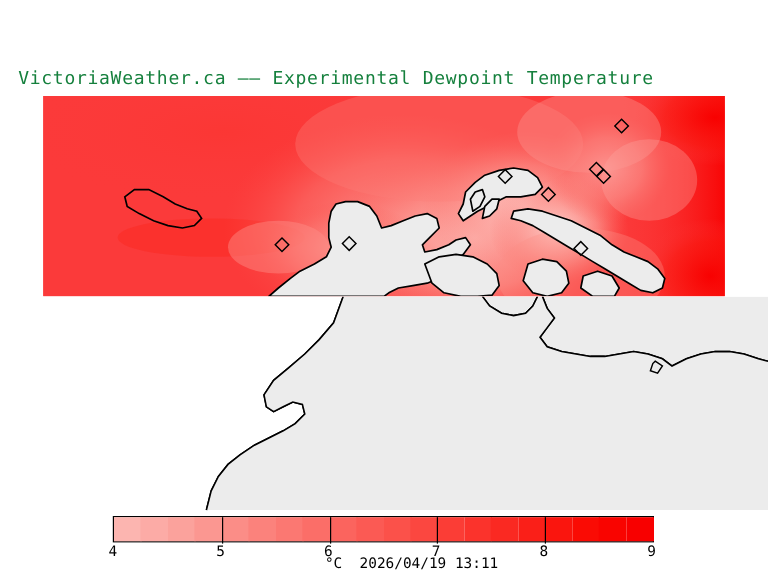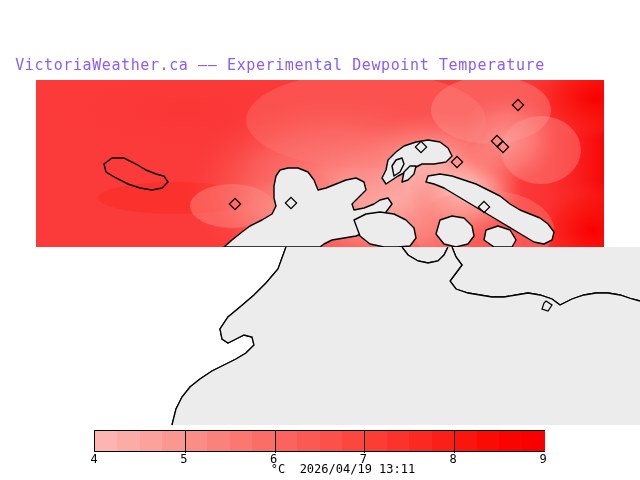--- a/index.html
+++ b/index.html
@@ -4,21 +4,21 @@
 <title>VictoriaWeather.ca Dewpoint Map</title>
 <style>
   html,body{margin:0;padding:0;background:#ffffff;}
   body{width:640px;height:480px;position:relative;overflow:hidden;
        font-family:"DejaVu Sans Mono","Liberation Mono",monospace;}
 
   
   #title{
     position:absolute;left:0;top:56px;width:560px;text-align:center;
     font-family:"DejaVu Sans Mono","Liberation Mono",monospace;
-    font-size:15px;letter-spacing:.6px;color:#8b5cf6;white-space:pre;
+    font-size:15px;letter-spacing:.6px;color:#15803d;white-space:pre;
   }
 
   
   #map{
     position:absolute;left:36px;top:80px;width:568px;height:167px;
     overflow:hidden;background:#fb3a3a;
   }
   
   #land-lower{
     position:absolute;left:0;top:247px;width:640px;height:180px;

